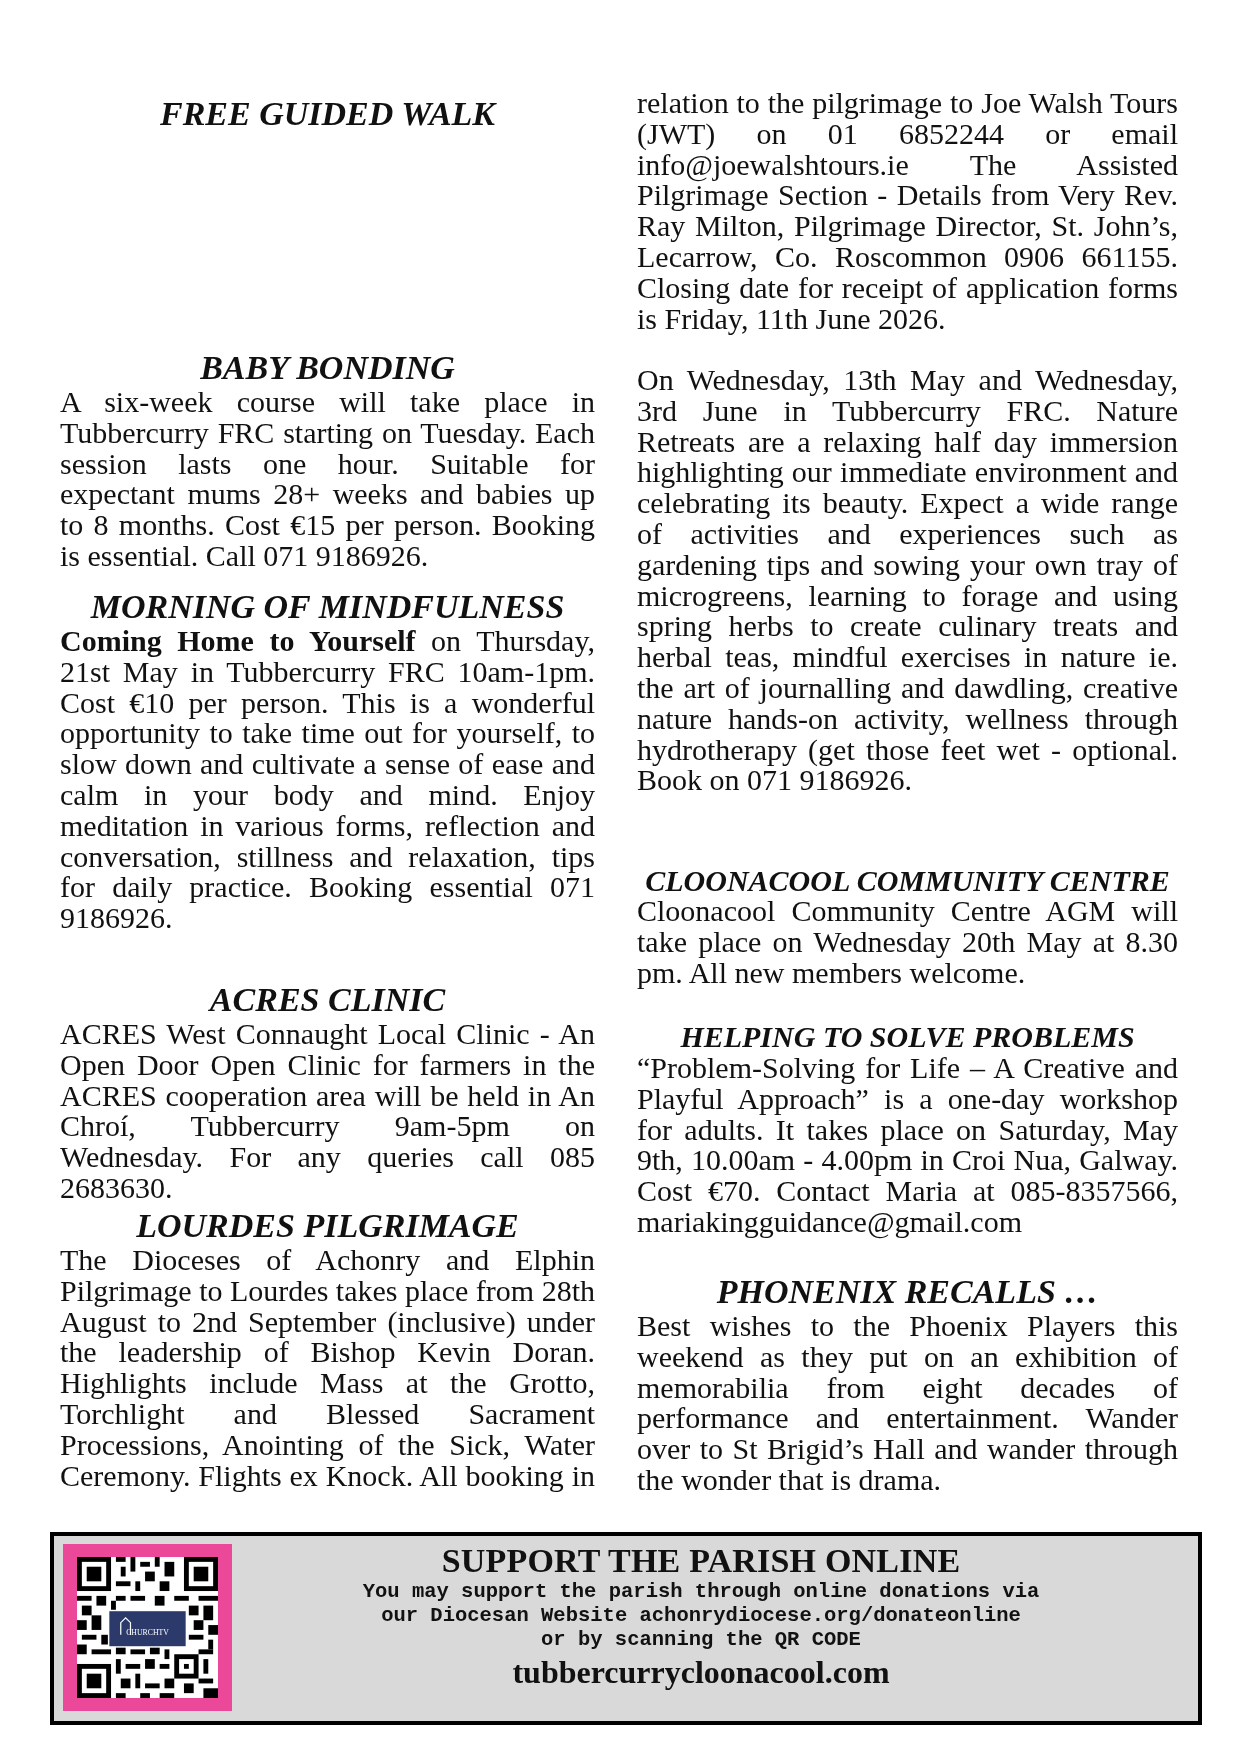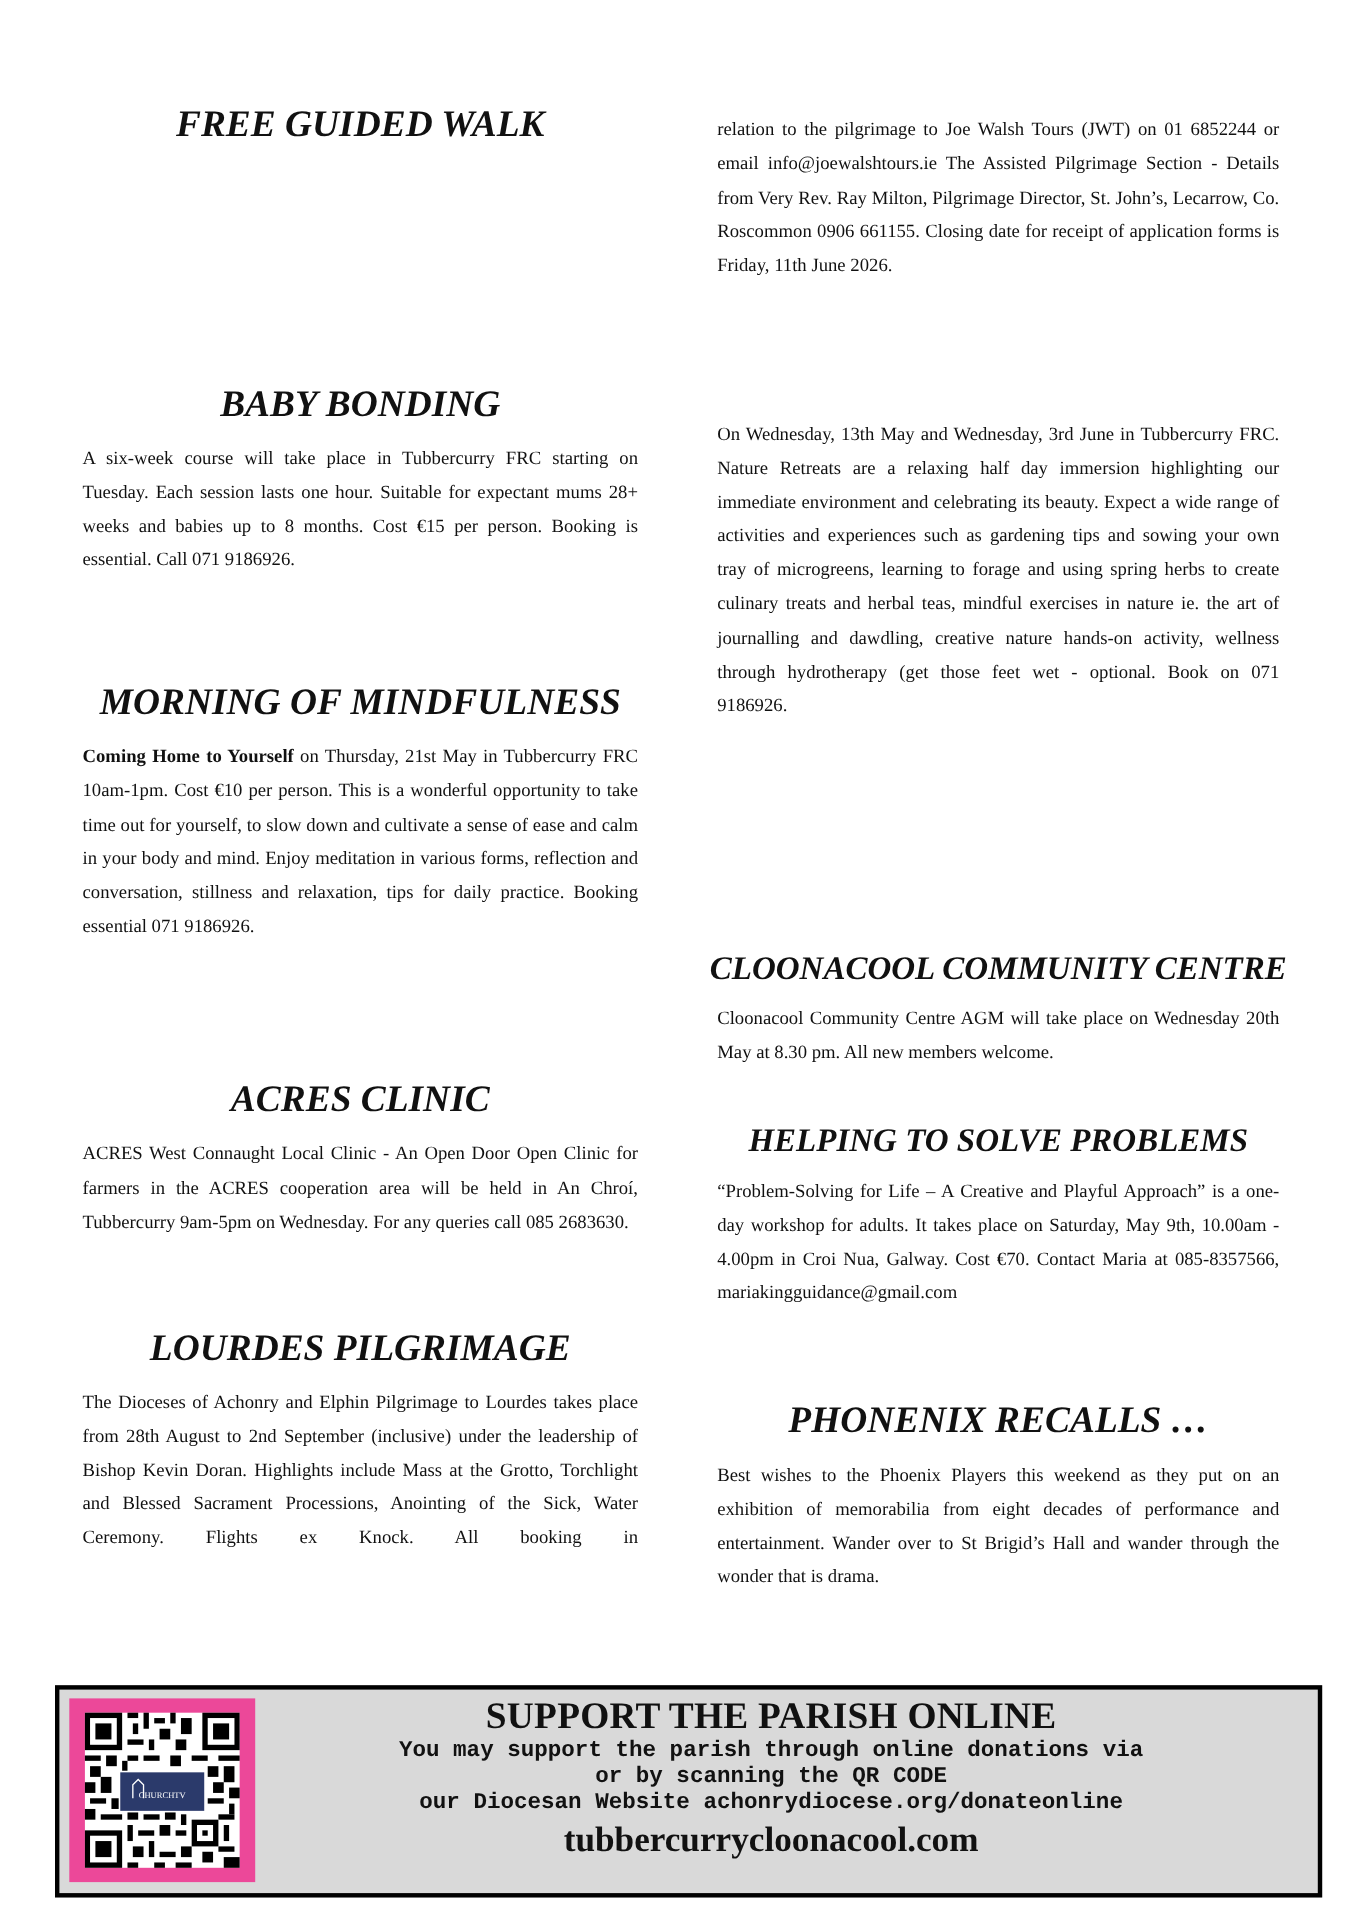--- a/index.html
+++ b/index.html
@@ -2,21 +2,21 @@
 <html><head>
 <meta charset="utf-8">
 <style>
   html, body { margin:0; padding:0; background:#ffffff; }
   body { width:1240px; height:1754px; position:relative; overflow:hidden;
          font-family:"Liberation Serif", "DejaVu Serif", serif; color:#111; }
   .col { position:absolute; }
   .sec { position:absolute; left:0; right:0; }
   .h { font-weight:bold; font-style:italic; text-align:center; font-size:34px; line-height:38px; margin:0; letter-spacing:0px; white-space:nowrap; }
   .h.small { font-size:30px; line-height:30px; }
-  .p { font-size:17px; line-height:30.8px; text-align:justify; text-align-last:left; margin:15px; }
+  .p { font-size:30px; line-height:30.8px; text-align:justify; text-align-last:left; margin:0; }
   .p .lead { font-weight:bold; }
   .footer { position:absolute; left:50px; top:1532px; width:1144px; height:185px;
             border:4px solid #000; background:#d9d9d9; }
   .qr { position:absolute; left:9px; top:8px; width:169px; height:167px; background:#ec4899; }
   .qr svg { position:absolute; left:14px; top:10px; }
   .ft { position:absolute; left:260px; right:110px; top:6px; text-align:center; font-weight:bold; }
   .ft-title { font-size:34px; line-height:38px; letter-spacing:0.2px; }
   .ft-line { font-size:20.5px; line-height:24px;font-family:Liberation Mono, monospace; }
   .ft-url { font-size:32px; line-height:40px; }
 </style>
@@ -26,21 +26,21 @@
 <div class="col" style="left:60px; top:0; width:535px; height:1500px;">
   <div class="sec" style="top:95px;">
     <h2 class="h">FREE GUIDED WALK</h2>
   </div>
 
   <div class="sec" style="top:349px;">
     <h2 class="h">BABY BONDING</h2>
     <p class="p">A six-week course will take place in Tubbercurry FRC starting on Tuesday.  Each session lasts one hour.  Suitable for expectant mums 28+ weeks and babies up to 8 months.  Cost €15 per person.  Booking is essential. Call 071 9186926.</p>
   </div>
 
-  <div class="sec" style="top:620px;">
+  <div class="sec" style="top:588px;">
     <h2 class="h">MORNING OF MINDFULNESS</h2>
     <p class="p"><span class="lead">Coming Home to Yourself</span><span> on Thursday, 21st May in Tubbercurry FRC 10am-1pm.  Cost €10 per person.  This is a wonderful opportunity to take time out for yourself, to slow down and cultivate a sense of ease and calm in your body and mind.  Enjoy meditation in various forms, reflection and conversation, stillness and relaxation, tips for daily practice.  Booking essential 071 9186926.</span></p>
   </div>
 
   <div class="sec" style="top:981px;">
     <h2 class="h">ACRES CLINIC</h2>
     <p class="p">ACRES West Connaught Local Clinic - An Open Door Open Clinic for farmers in the ACRES cooperation area will be held in An Chroí, Tubbercurry 9am-5pm on Wednesday. For any queries call 085 2683630.</p>
   </div>
 
   <div class="sec" style="top:1207px;">
@@ -145,17 +145,17 @@
       </g>
       <rect x="6.5" y="11" width="16" height="7.5" fill="#2b3a6b"></rect>
       <rect x="6.5" y="11" width="16" height="7.5" fill="none" stroke="#fff" stroke-width="0.3"></rect>
       <text x="14.5" y="16" font-size="1.6" fill="#ffffff" text-anchor="middle" font-family="Liberation Serif, serif">CHURCHTV</text>
       <path d="M9 16 L9 13.5 L10 12.5 L11 13.5 L11 16" fill="none" stroke="#fff" stroke-width="0.25"></path>
     </svg>
   </div>
   <div class="ft">
     <div class="ft-title">SUPPORT THE PARISH ONLINE</div>
     <div class="ft-line">You may support the parish through online donations via</div>
+    <div class="ft-line">our Diocesan Website achonrydiocese.org/donateonline</div>
     <div class="ft-line">or by scanning the QR CODE</div>
-    <div class="ft-line">our Diocesan Website achonrydiocese.org/donateonline</div>
     <div class="ft-url">tubbercurrycloonacool.com</div>
   </div>
 </div>
 
 </body></html>

